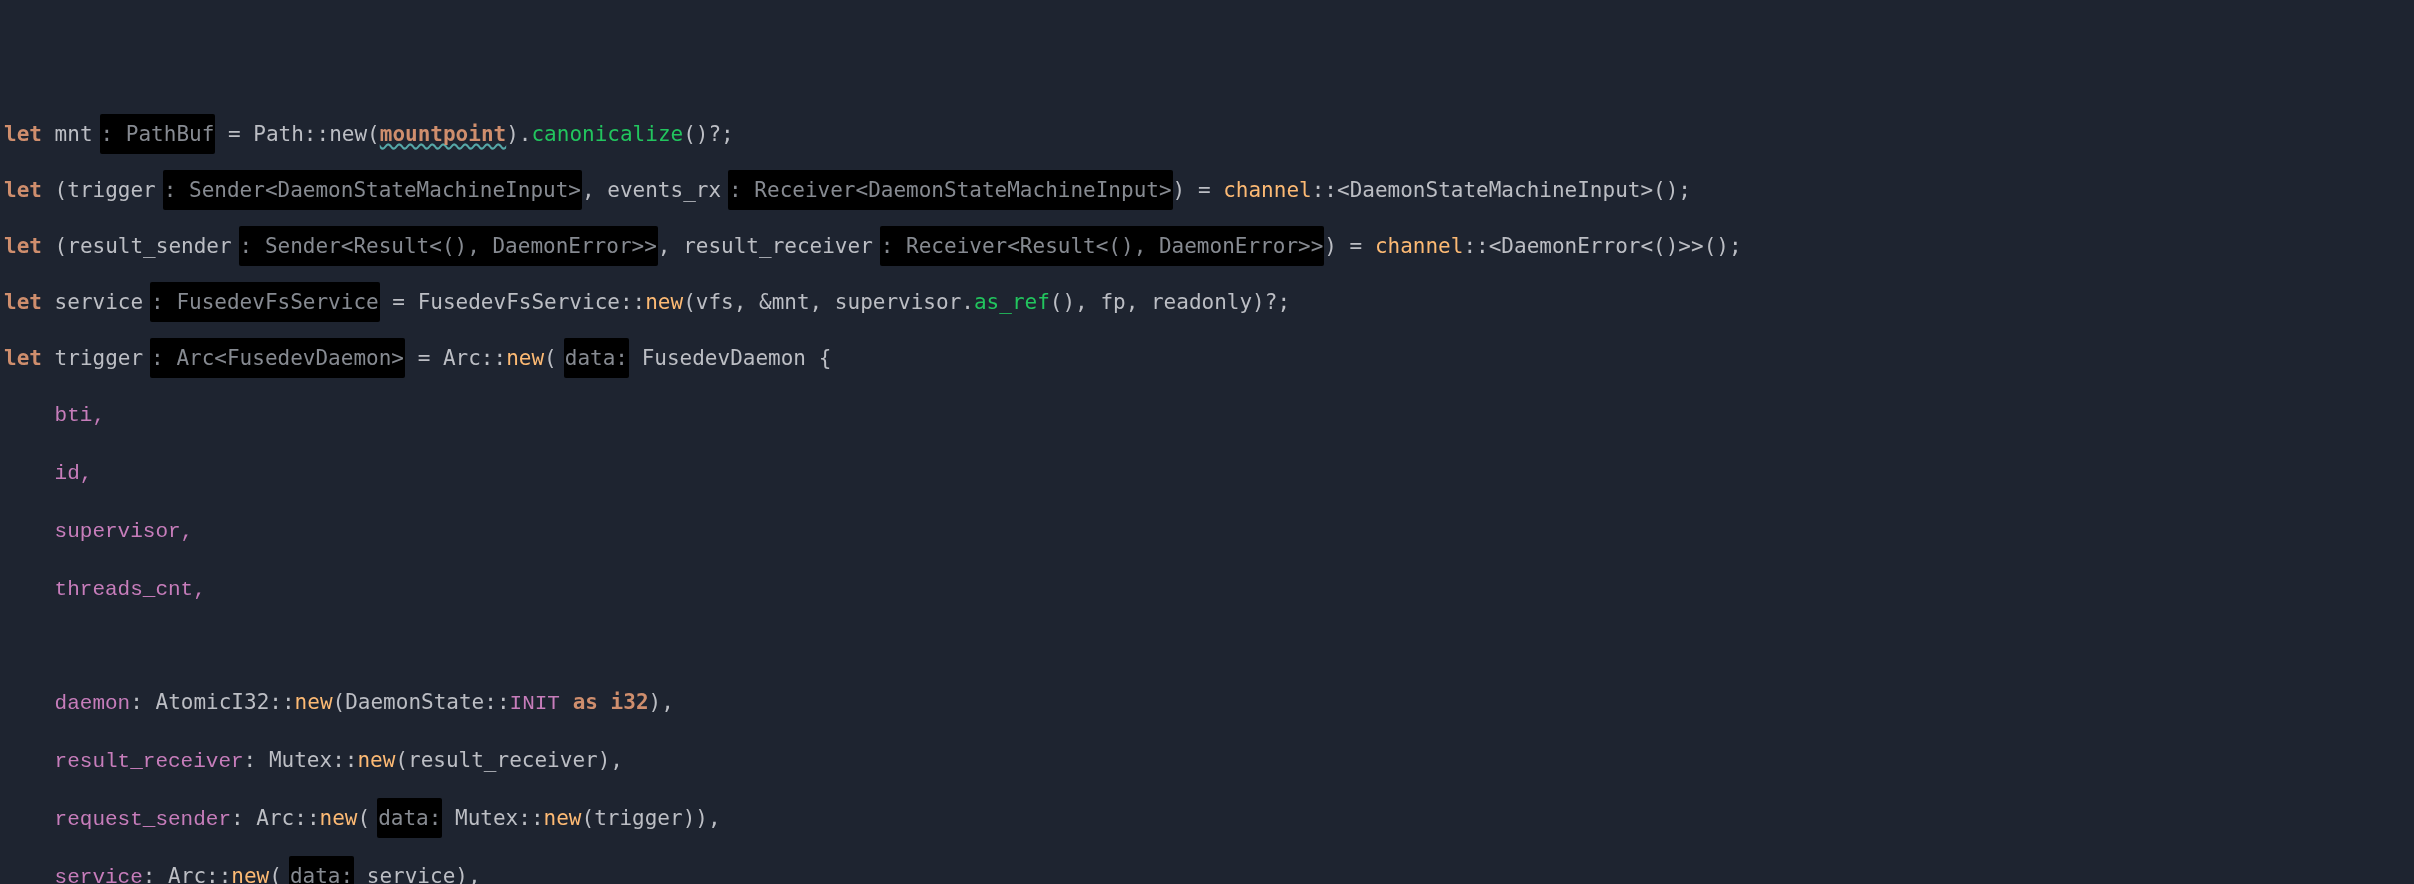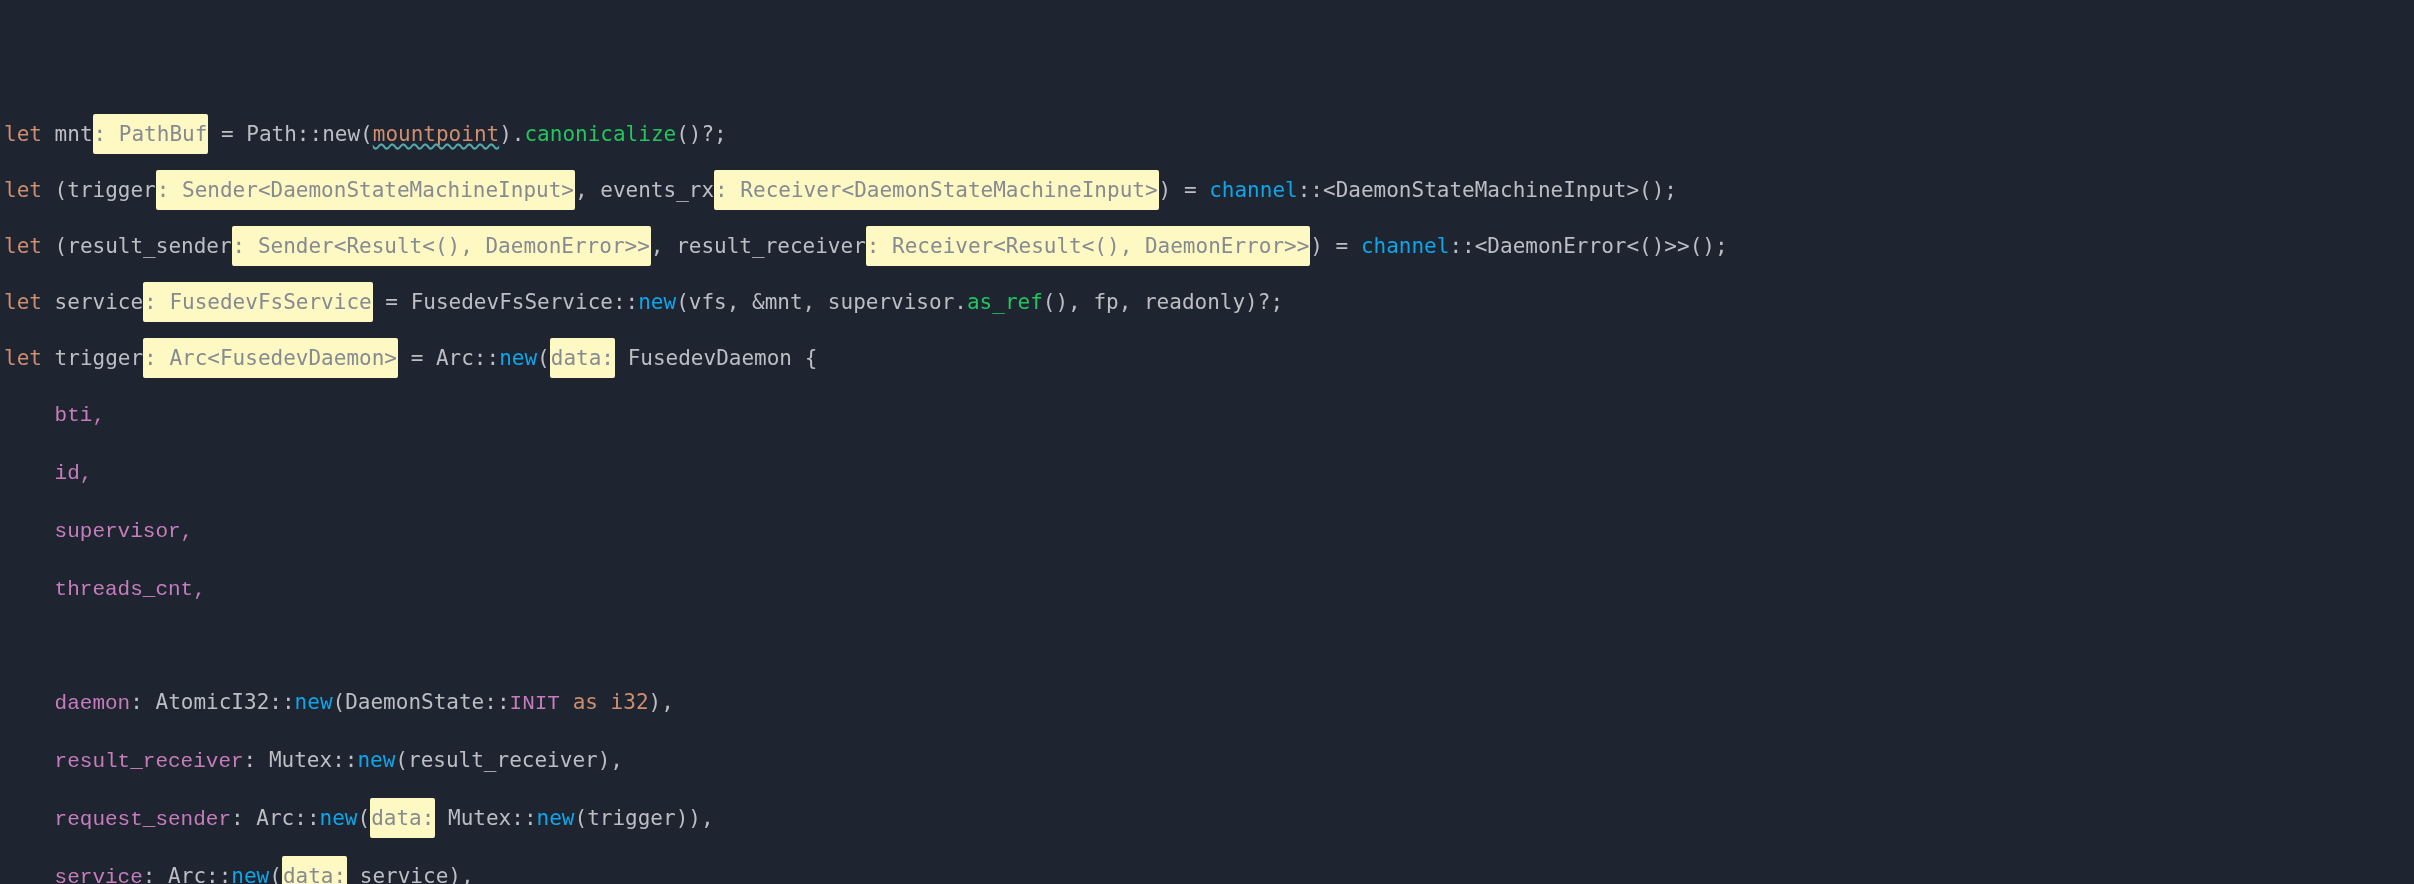--- a/index.html
+++ b/index.html
@@ -7,26 +7,26 @@
     padding: 8px 4px;
     background: #1e2430;
     font-family: "Menlo", "Monaco", "Consolas", monospace;
     font-size: 21px;
     line-height: 28px;
     color: #bcbec4;
     white-space: pre;
     overflow: auto;
   }
   .line { display: block; }
-  .hlbg    { background: #fef9c3; border-radius:2px; padding:8px 1px; }  
+  .hlbg    { background: #000000; border-radius:2px; padding:8px 1px;margin-left:7px; }  
   .hint    { color: #868a91; }       
   .wavy    { text-decoration: underline wavy #56a8a8; text-decoration-skip-ink: none; }
-  .orange  { color: #cf8e6d; }
+  .orange  { color: #cf8e6d; font-weight: bold; }
   .purple  { color: #22c55e; }
-  .blue    { color: #0ea5e9; }
+  .blue    { color: #fdba74; }
   .pinkish { color: #c77dbb; font-family: Liberation Mono, monospace; }
 </style>
 </head>
 <body>
 
 
 
 <span class="line"><span class="orange">let</span> <span>mnt</span><span class="hlbg hint">: PathBuf</span><span> = </span><span>Path</span>::<span>new</span>(<span class="orange wavy">mountpoint</span>).<span class="purple">canonicalize</span><span>()?;</span></span>
 <span class="line"><span class="orange">let</span> (<span>trigger</span><span class="hlbg hint">: Sender&lt;DaemonStateMachineInput&gt;</span><span>, </span><span>events_rx</span><span class="hlbg hint">: Receiver&lt;DaemonStateMachineInput&gt;</span>)<span> = </span><span class="blue">channel</span><span>::&lt;</span><span>DaemonStateMachineInput</span><span>&gt;();</span></span>
 <span class="line"><span class="orange">let</span> (<span>result_sender</span><span class="hlbg hint">: Sender&lt;Result&lt;(), DaemonError&gt;&gt;</span>, <span>result_receiver</span><span class="hlbg hint">: Receiver&lt;Result&lt;(), DaemonError&gt;&gt;</span>) = <span class="blue">channel</span>::&lt;<span>DaemonError</span><span>&lt;()&gt;</span><span>&gt;();</span></span>

